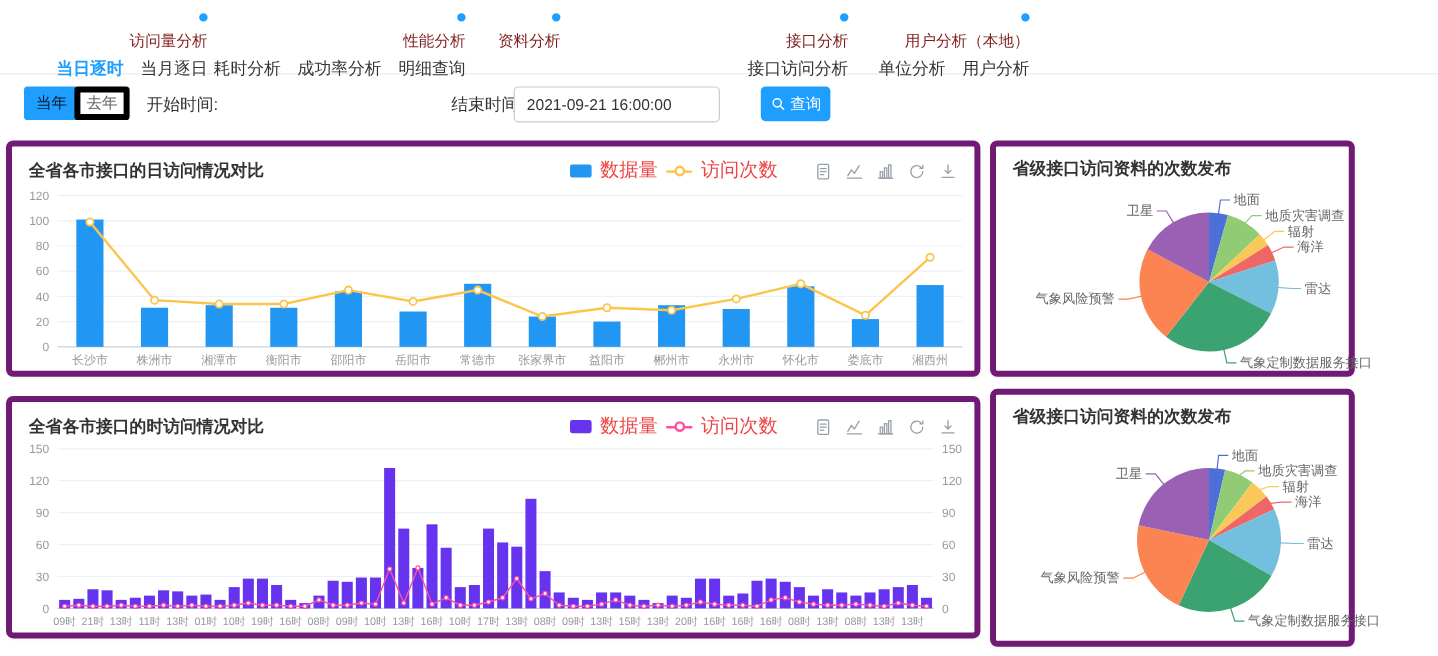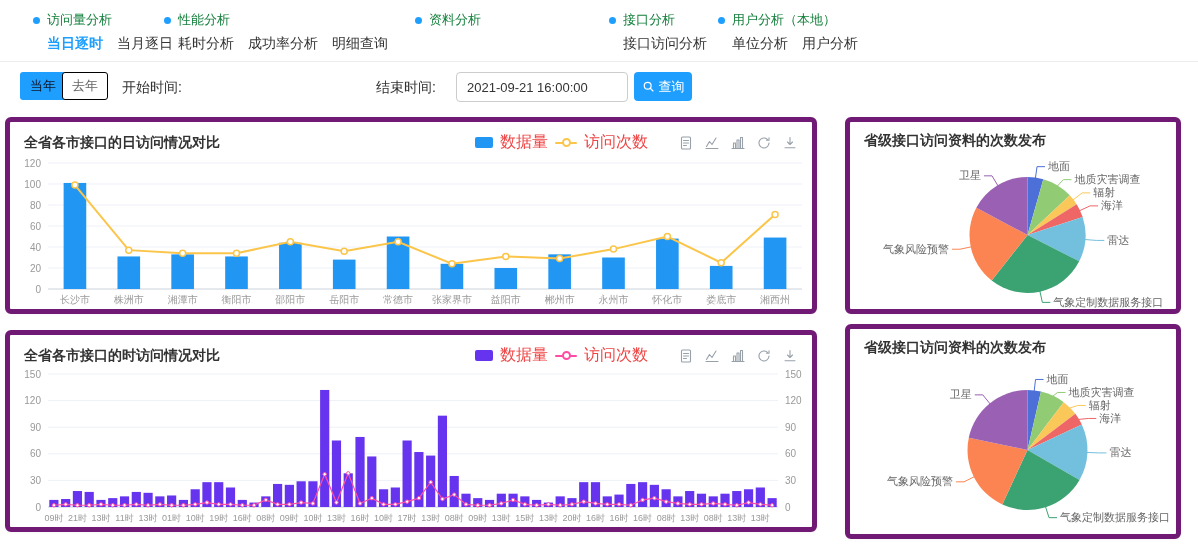--- a/index.html
+++ b/index.html
@@ -1,45 +1,45 @@
 <!DOCTYPE html>
 <html><head>
 <meta charset="utf-8">
 <style>
   * { box-sizing: border-box; margin: 0; padding: 0; }
   html,body { width:1198px; height:547px; background:#fff; overflow:hidden;
     font-family:"Liberation Sans","DejaVu Sans",sans-serif; }
   
   .topnav { position:relative; height:62px; border-bottom:1px solid #ececec; background:#fff; }
   .nav-group { position:absolute; top:11px; }
-  .nav-title { display:flex; align-items:center; gap:7px; font-size:13px; color:#15803d; }
+  .nav-title { display:flex; align-items:flex-end; gap:7px; font-size:13px; color:#7f1d1d;flex-direction:column; }
   .dot { width:7px; height:7px; border-radius:50%; flex:0 0 auto; }
   .nav-items { margin:6px 0 0 14px; display:flex; gap:14px; font-size:14px; color:#333; white-space:nowrap;text-align:center; }
   .nav-item { cursor:pointer; }
   .nav-item.active { font-weight:bold; }
   
   .filterbar { position:relative; height:49px; }
   .filterbar > * { position:absolute; top:10px; }
   .btn { height:28px; border-radius:3px; font-size:13px; cursor:pointer; border:1px solid transparent;
          display:flex; align-items:center; justify-content:center; }
   .btn-this-year { left:8px; width:46px; color:#0f172a; border:none;margin-left:12px; }
-  .btn-last-year { left:62px; width:46px; background:#fff; border:1px solid #000000; color:#666; }
+  .btn-last-year { left:62px; width:46px; background:#fff; border:5px solid #000000; color:#666; }
   .flabel { font-size:14px; color:#333; line-height:30px; }
   .flabel-start { left:122px; }
   .flabel-end   { left:376px; }
   .dateinput { height:30px; width:172px; border:1px solid #ccc; border-radius:4px; padding:0 10px;
                font-size:13px; color:#333; font-family:inherit; }
   .input-start { left:178px; }
-  .input-end   { left:456px; }
+  .input-end   { left:428px; }
   .btn-search { left:634px; width:58px; height:29px; border-radius:4px; color:#fff; border:none; gap:4px; font-size:13px; }
   .btn-search svg { width:13px; height:13px; }
   
   .content { display:flex; gap:8px; padding:6px 5px 0; }
   .col-left  { width:812px; display:flex; flex-direction:column; gap:16px; }
-  .col-right { width:336px; display:flex; flex-direction:column; gap:10px;margin-left:20px; }
+  .col-right { width:304px; display:flex; flex-direction:column; gap:10px; }
   .card { background:#fff; border:5px solid #701a75; border-radius:6px; box-shadow:0 1px 3px rgba(0,0,0,.04); }
   .card-head { display:flex; align-items:center; padding:10px 14px 0 14px; }
   .card-title { font-size:14px; font-weight:bold; color:#333; }
   .legend { margin-left:auto; display:flex; align-items:center; gap:7px; font-size:16px; color:#ef4444; }
   .lgswatch { width:18px; height:11px; border-radius:2px; display:inline-block; }
   .lgline { position:relative; width:22px; height:11px; display:inline-block; }
   .lgline b { position:absolute; top:4.5px; left:0; right:0; height:2px; border-radius:1px; }
   .lgline i { position:absolute; left:7px; top:1px; width:9px; height:9px; border:2px solid; border-radius:50%;
               background:#fff; }
   .toolbox { display:flex; gap:10px; margin-left:30px; }

